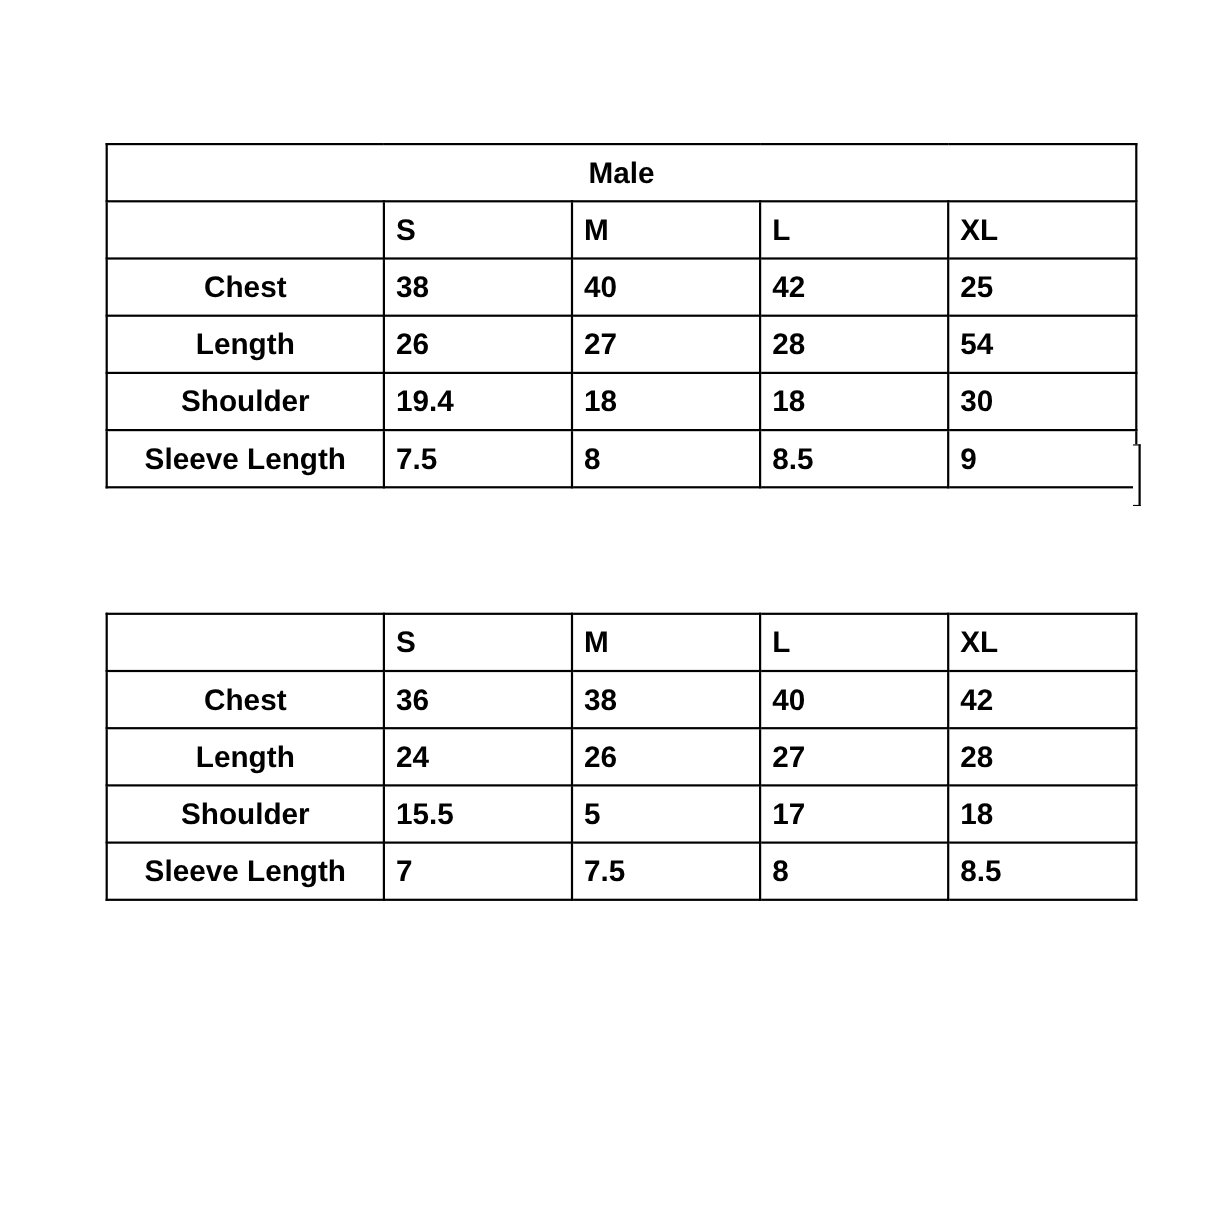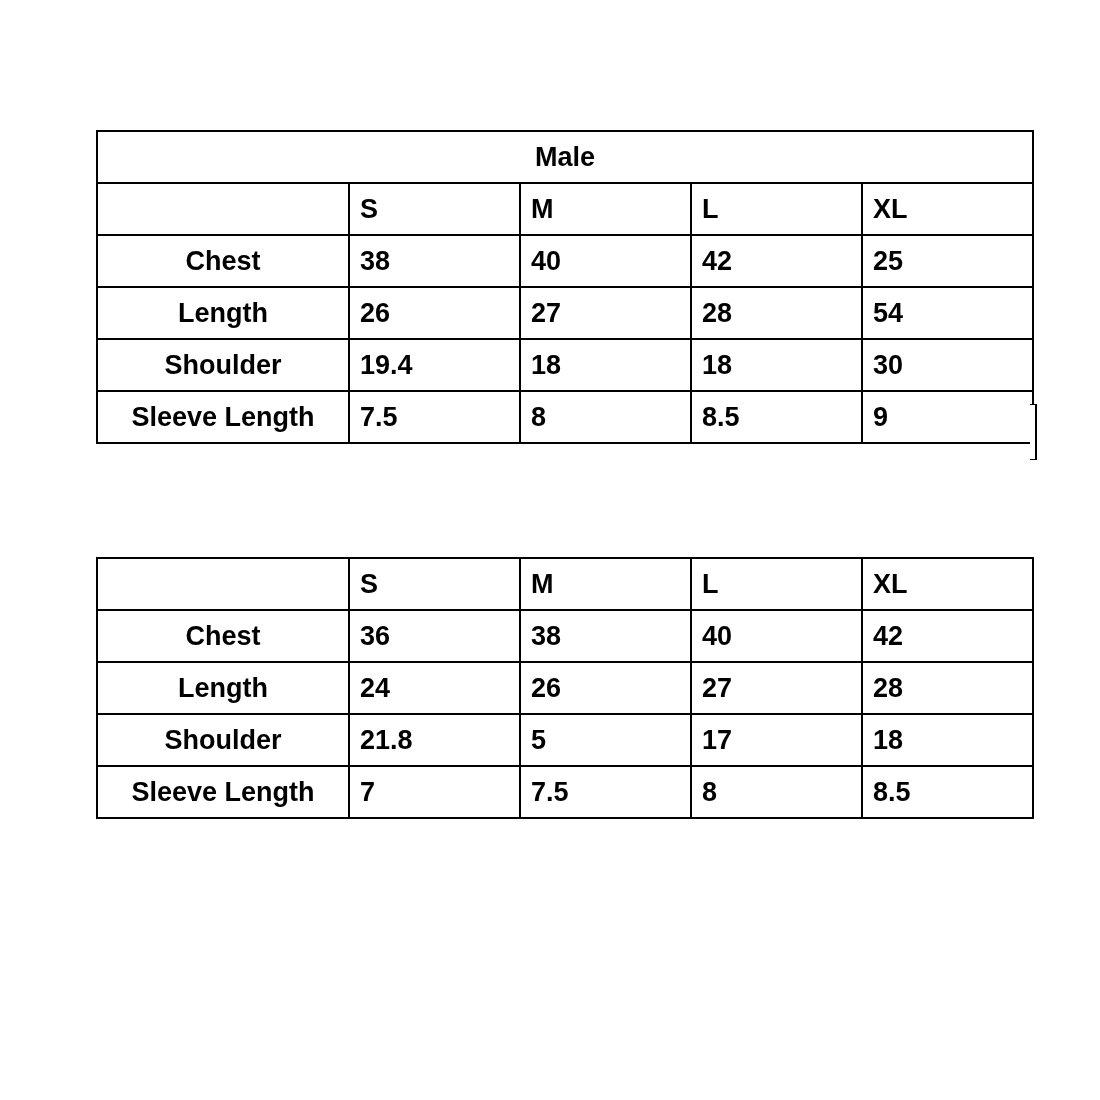--- a/index.html
+++ b/index.html
@@ -169,21 +169,21 @@
       </tr>
       <tr>
         <td class="rowlabel-cell">Length</td>
         <td class="value-cell">24</td>
         <td class="value-cell">26</td>
         <td class="value-cell">27</td>
         <td class="value-cell">28</td>
       </tr>
       <tr>
         <td class="rowlabel-cell">Shoulder</td>
-        <td class="value-cell">21.8</td>
+        <td class="value-cell">15.5</td>
         <td class="value-cell">5</td>
         <td class="value-cell">17</td>
         <td class="value-cell">18</td>
       </tr>
       <tr>
         <td class="rowlabel-cell">Sleeve Length</td>
         <td class="value-cell">7</td>
         <td class="value-cell">7.5</td>
         <td class="value-cell">8</td>
         <td class="value-cell">8.5</td>

